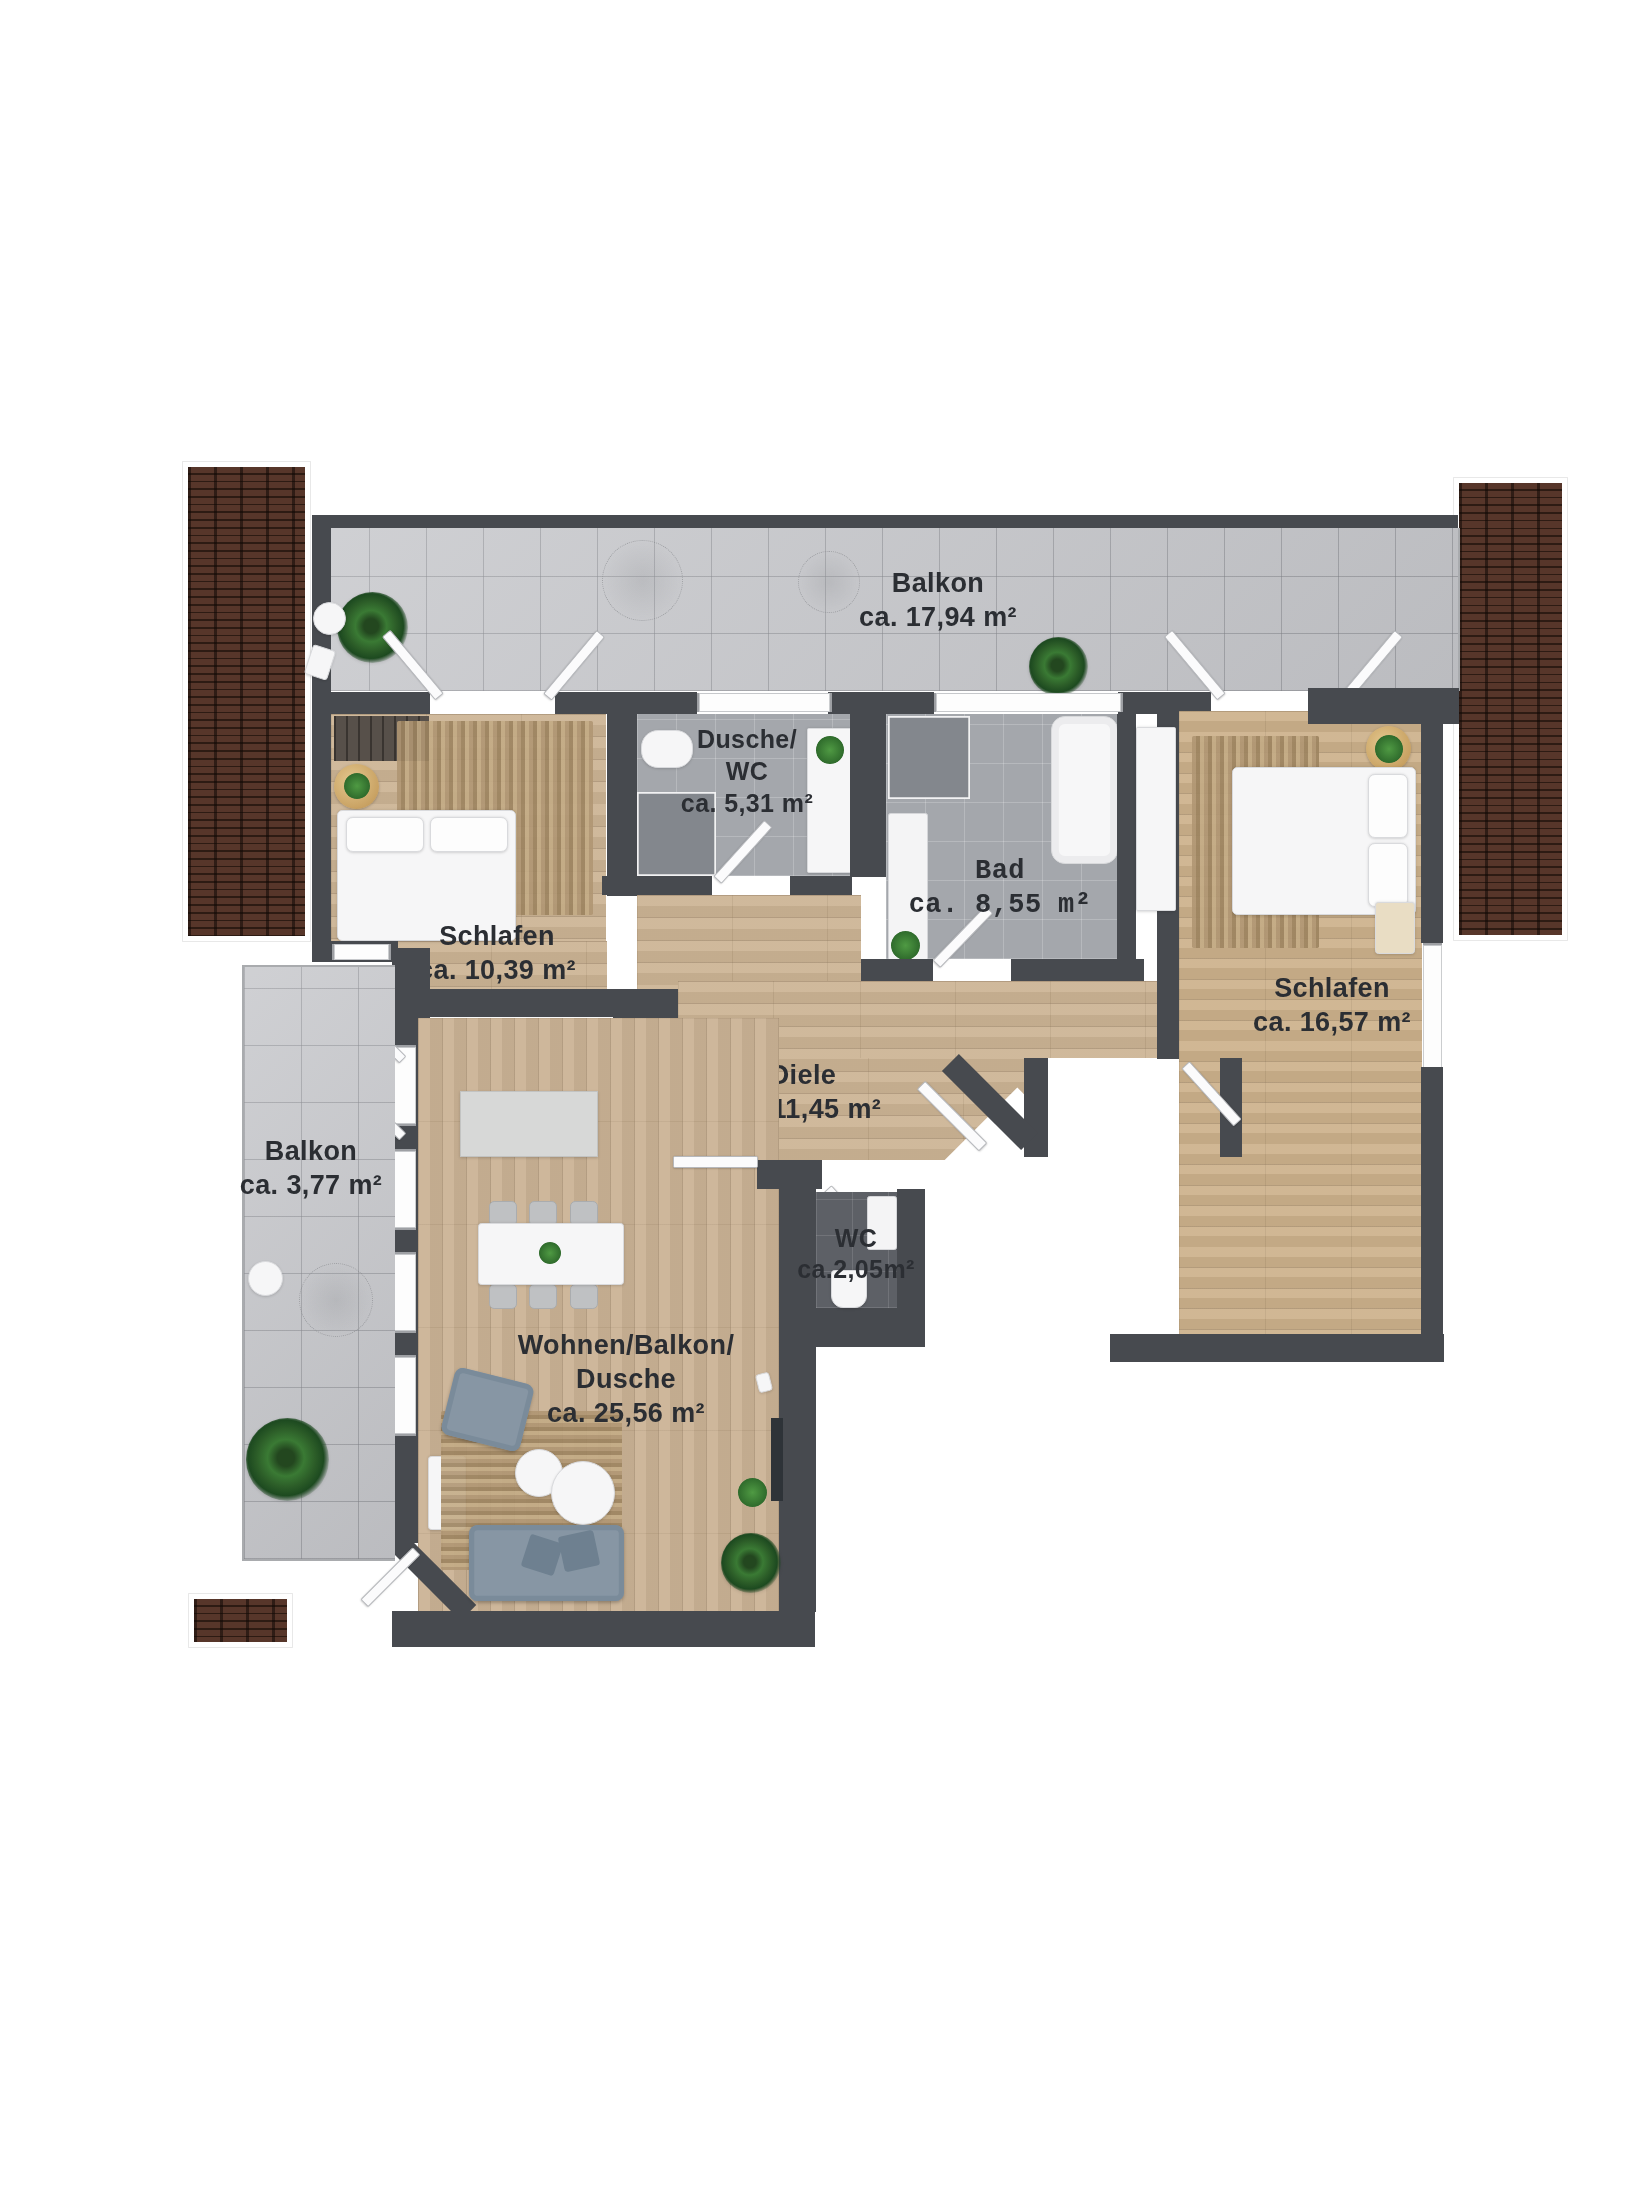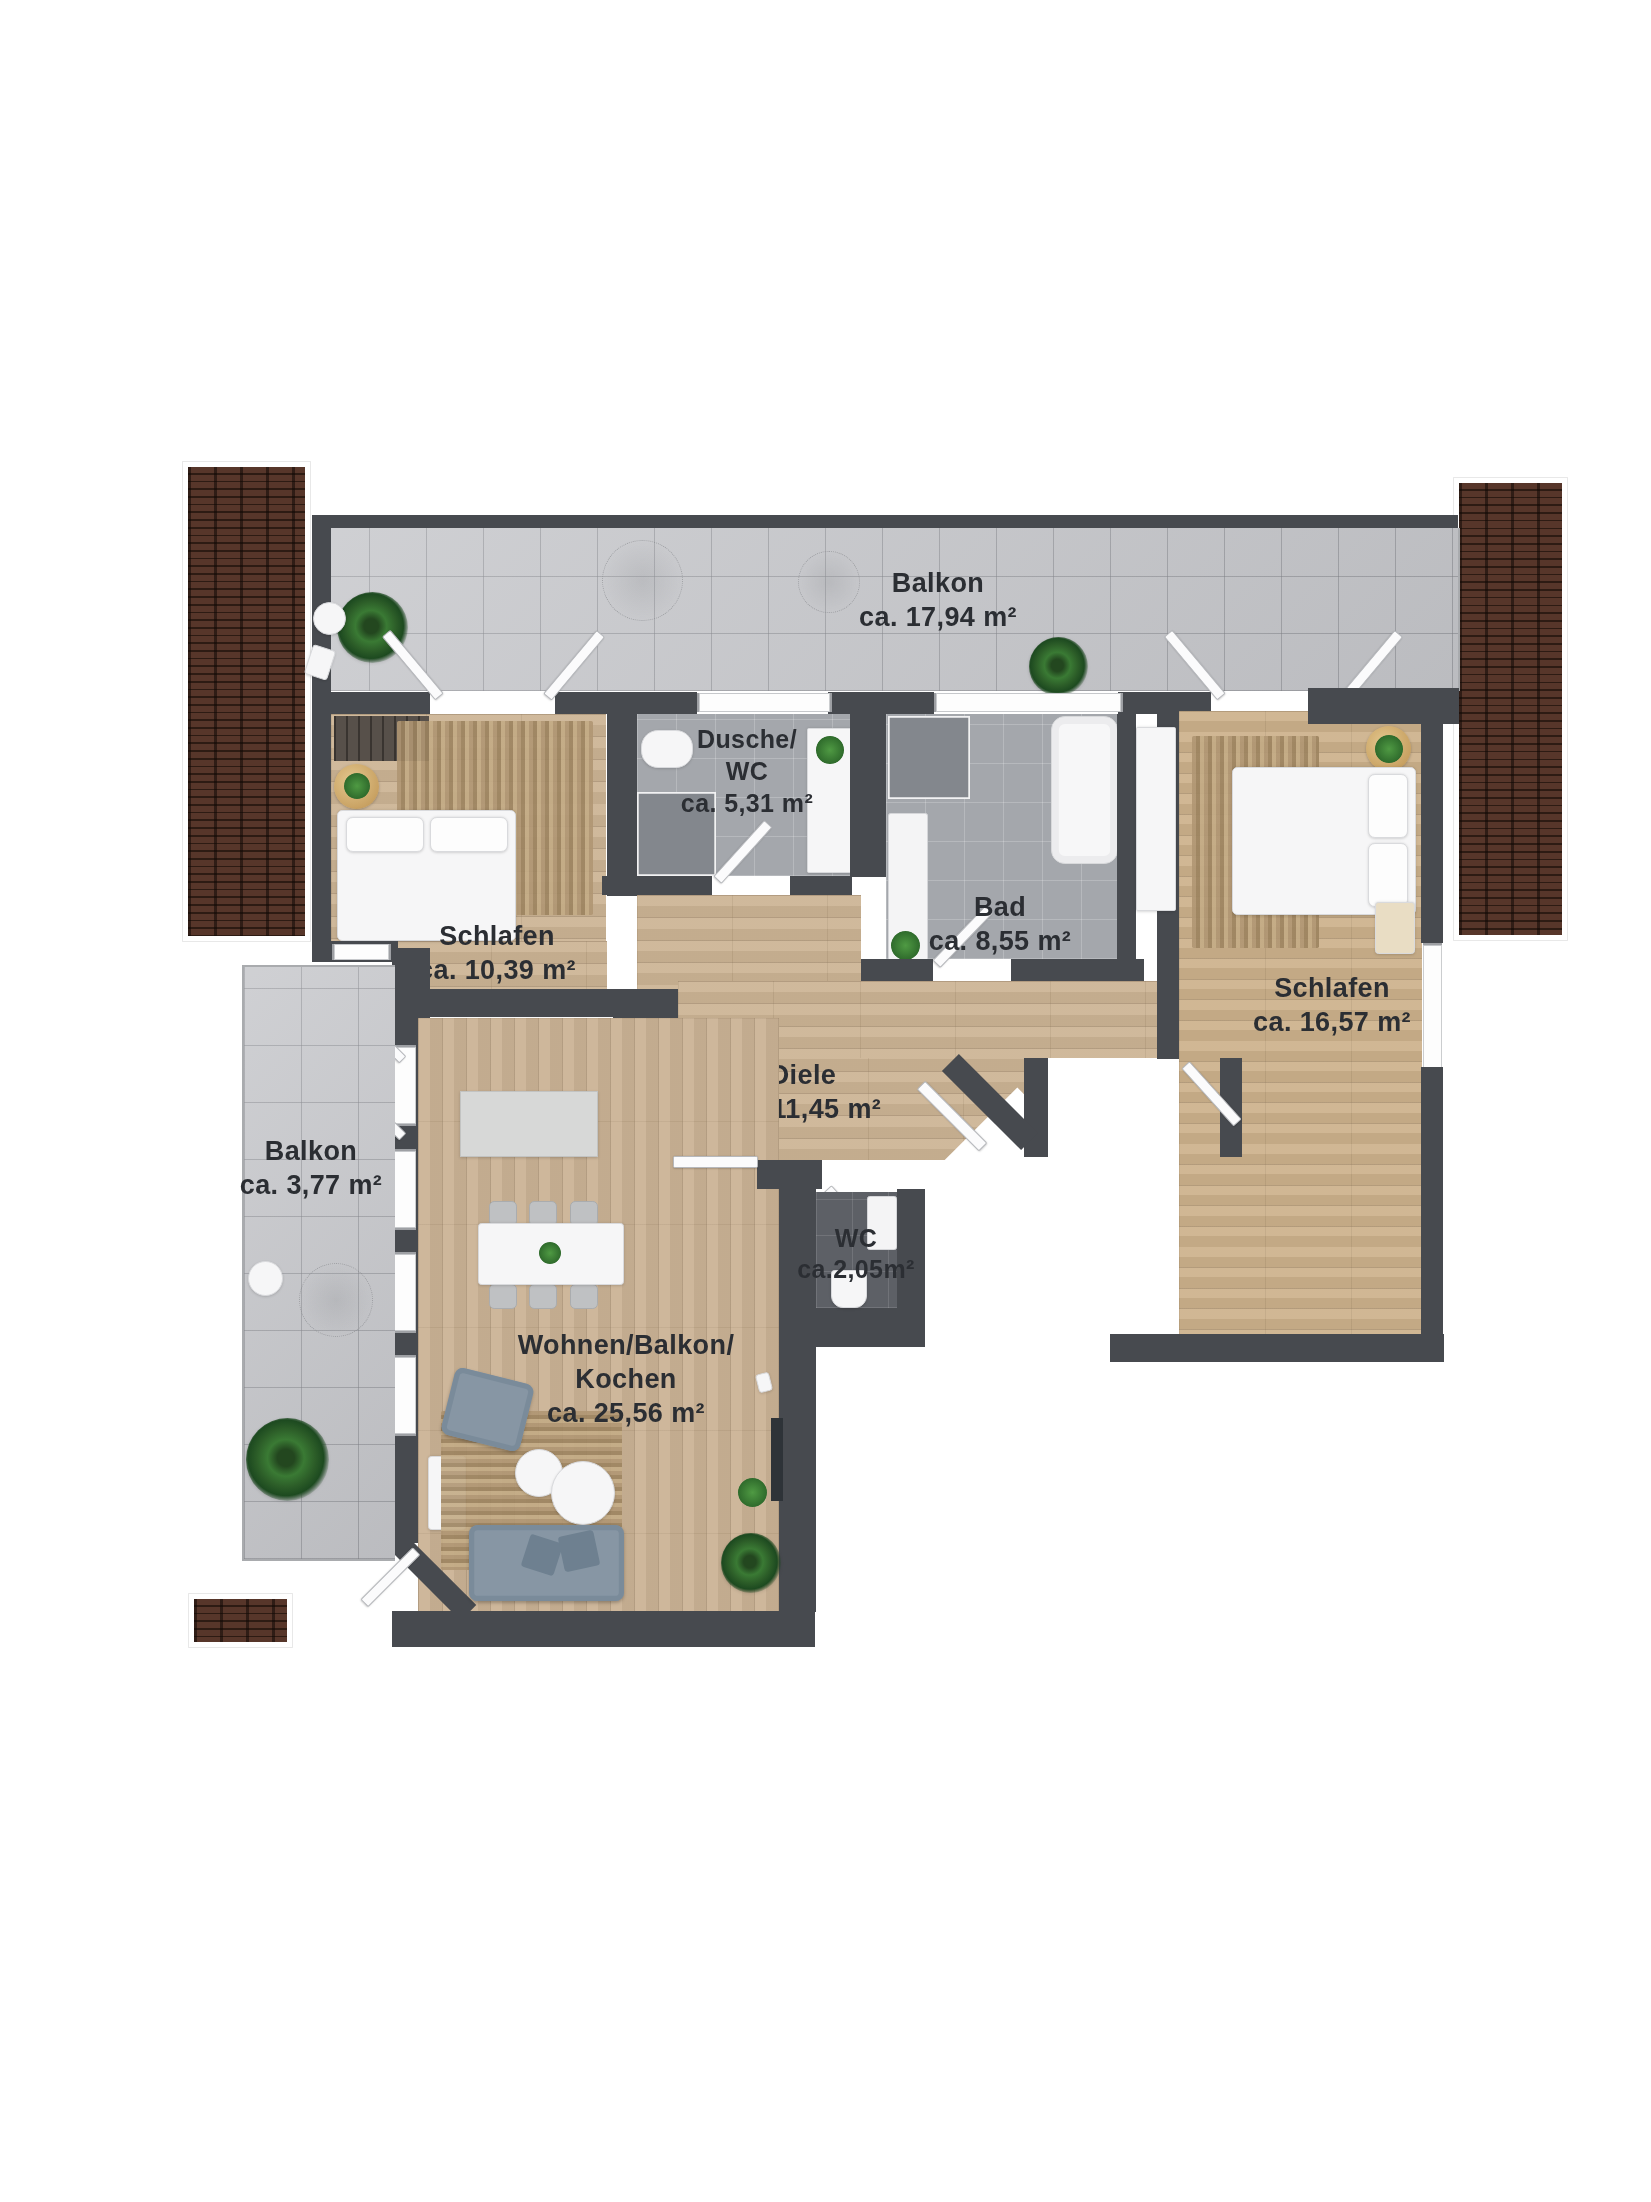--- a/index.html
+++ b/index.html
@@ -137,21 +137,21 @@
   <div class="tile-mid" style="left:886px;top:714px;width:231px;height:245px;"></div>
   <div class="shower" style="left:888px;top:716px;width:82px;height:83px;"></div>
   <div class="basin" style="left:888px;top:813px;width:38px;height:151px;"></div>
   <div class="plantdot" style="left:891px;top:931px;width:29px;height:29px;"></div>
   <div class="tub" style="left:1051px;top:716px;width:65px;height:146px;"></div>
   <div class="w" style="left:860px;top:959px;width:73px;height:21.5px;"></div>
   <div class="w" style="left:1011px;top:959px;width:133px;height:21.5px;"></div>
   <div class="op" style="left:934px;top:959px;width:77px;height:21.5px;"></div>
   <div class="leaf" style="left:931px;top:888px;width:8.6px;height:74px;transform-origin:50% 100%;transform:rotate(44deg);"></div>
   <div class="w" style="left:1117px;top:714px;width:19px;height:245px;"></div>
-  <div class="lbl" style="left:871px;top:890px;width:258px;">
+  <div class="lbl" style="left:871px;top:854px;width:258px;font-family:Liberation Mono, monospace;">
     <span>Bad</span>
     <span>ca. 8,55 m²</span>
   </div>
 
   <div class="wood-h2" style="left:1179px;top:711px;width:243px;height:623px;"></div>
   <div class="w" style="left:1157px;top:711px;width:21.5px;height:348px;"></div>
   <div class="white-f" style="left:1136px;top:727px;width:38px;height:182px;border-radius:1.7px;"></div>
   <div class="w" style="left:1308px;top:688px;width:151px;height:36px;"></div>
   <div class="rug-v" style="left:1192px;top:736px;width:127px;height:212px;"></div>
   <div class="tbl-round" style="left:1366px;top:726px;width:45px;height:45px;"></div>
@@ -228,21 +228,21 @@
   <div class="white-f" style="left:551px;top:1461px;width:62px;height:62px;border-radius:50%;"></div>
   <div class="sofa-f" style="left:469px;top:1525px;width:155px;height:76px;"></div>
   <div class="pillow" style="left:525px;top:1538px;width:34px;height:34px;transform:rotate(18deg);"></div>
   <div class="pillow" style="left:561px;top:1533px;width:36px;height:36px;transform:rotate(-12deg);"></div>
   <div class="palm" style="left:721px;top:1533px;width:60px;height:60px;"></div>
   <div class="plantdot" style="left:738px;top:1478px;width:29px;height:29px;"></div>
   <div class="abs" style="left:771px;top:1418px;width:12px;height:83px;background:#2e3338;"></div>
   <div class="white-f" style="left:757px;top:1373px;width:12px;height:17px;transform:rotate(-14deg);"></div>
   <div class="lbl" style="left:497px;top:1328px;width:258px;">
     <span>Wohnen/Balkon/</span>
-    <span>Kochen</span>
+    <span>Dusche</span>
     <span>ca. 25,56 m²</span>
   </div>
 
   <div class="tile-dark" style="left:816px;top:1192px;width:82px;height:116px;"></div>
   <div class="w" style="left:897px;top:1189px;width:27.5px;height:125px;"></div>
   <div class="w" style="left:813px;top:1308px;width:112px;height:39px;"></div>
   <div class="basin" style="left:867px;top:1196px;width:27.5px;height:52px;"></div>
   <div class="white-f" style="left:831px;top:1270px;width:34px;height:36px;border-radius:3.4px 3.4px 12px 12px;"></div>
   <div class="lbl" style="left:727px;top:1223px;width:258px;font-size:25px;line-height:31px;">
     <span>WC</span>

